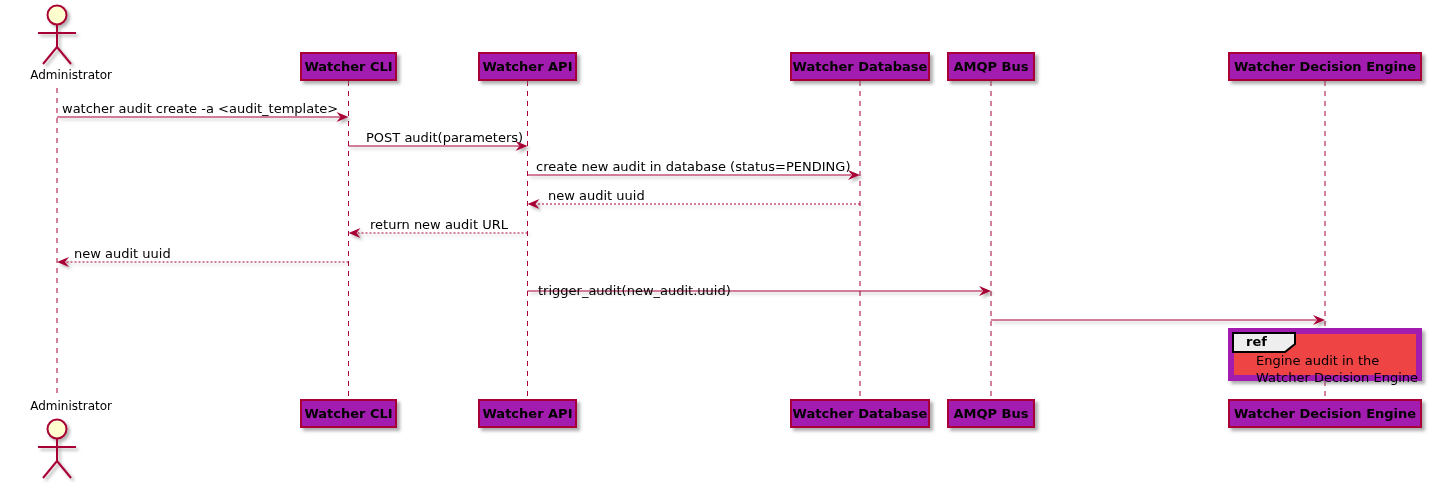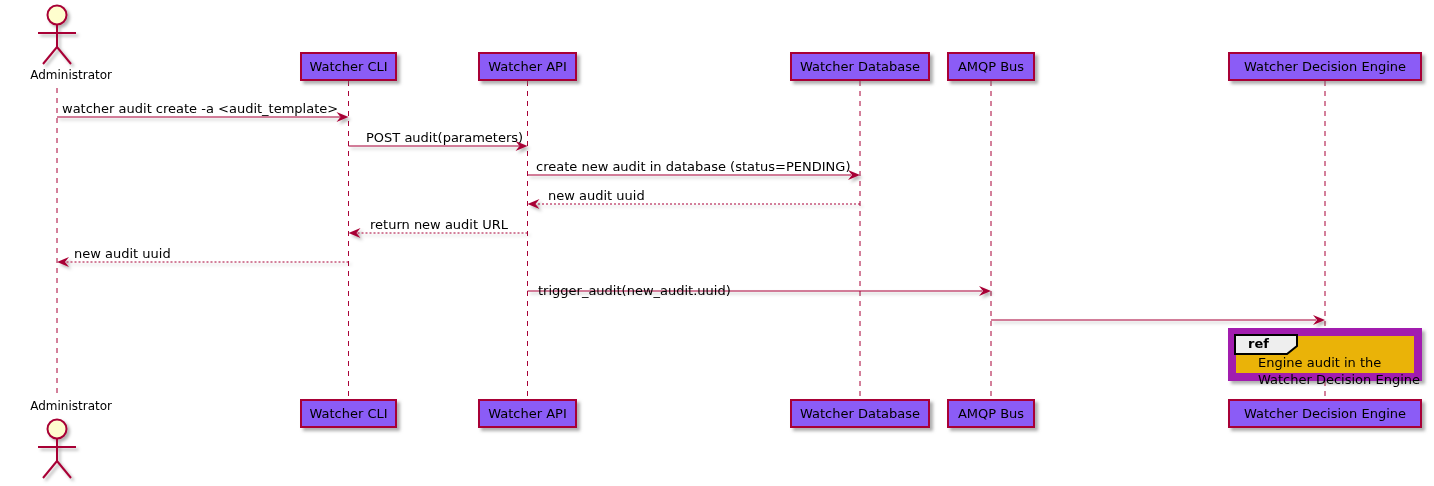--- a/index.html
+++ b/index.html
@@ -3,36 +3,37 @@
 <meta charset="utf-8">
 <style>
   html,body{margin:0;padding:0;background:#ffffff;}
   .stage{
     position:relative;width:1434px;height:486px;background:#ffffff;overflow:hidden;
     font-family:"DejaVu Sans","Liberation Sans",sans-serif;color:#000;
   }
   .layer{position:absolute;left:0;top:0;z-index:0;}
   .pbox{
     position:absolute;height:29px;box-sizing:border-box;z-index:2;
-    background:#8b5cf6;border:2px solid #A80036;
+    background:#a21caf;border:2px solid #A80036;
     display:flex;align-items:center;justify-content:center;
     font-size:13px;white-space:nowrap;
     box-shadow:3px 3px 3px rgba(110,110,110,0.55);
+    font-weight:bold;
   }
   .msg-label{
     position:absolute;z-index:2;font-size:13px;height:15px;line-height:15px;
     white-space:nowrap;color:#000;
   }
   .actor-label{
     position:absolute;z-index:2;font-size:12px;text-align:right;width:110px;
     white-space:nowrap;
   }
   .ref-frame{
-    position:absolute;z-index:3;box-sizing:border-box;background:#eab308;
-    border:8px solid #a21caf;box-shadow:3px 3px 3px rgba(110,110,110,0.55);
+    position:absolute;z-index:3;box-sizing:border-box;background:#ef4444;
+    border:6px solid #a21caf;box-shadow:3px 3px 3px rgba(110,110,110,0.55);
   }
   .ref-tab{position:absolute;left:-2px;top:-2px;}
   .ref-keyword{
     position:absolute;left:12px;top:0px;font-size:13px;font-weight:bold;z-index:1;
   }
   .ref-text{position:absolute;font-size:13px;white-space:nowrap;}
 </style>
 </head>
 <body>
 

